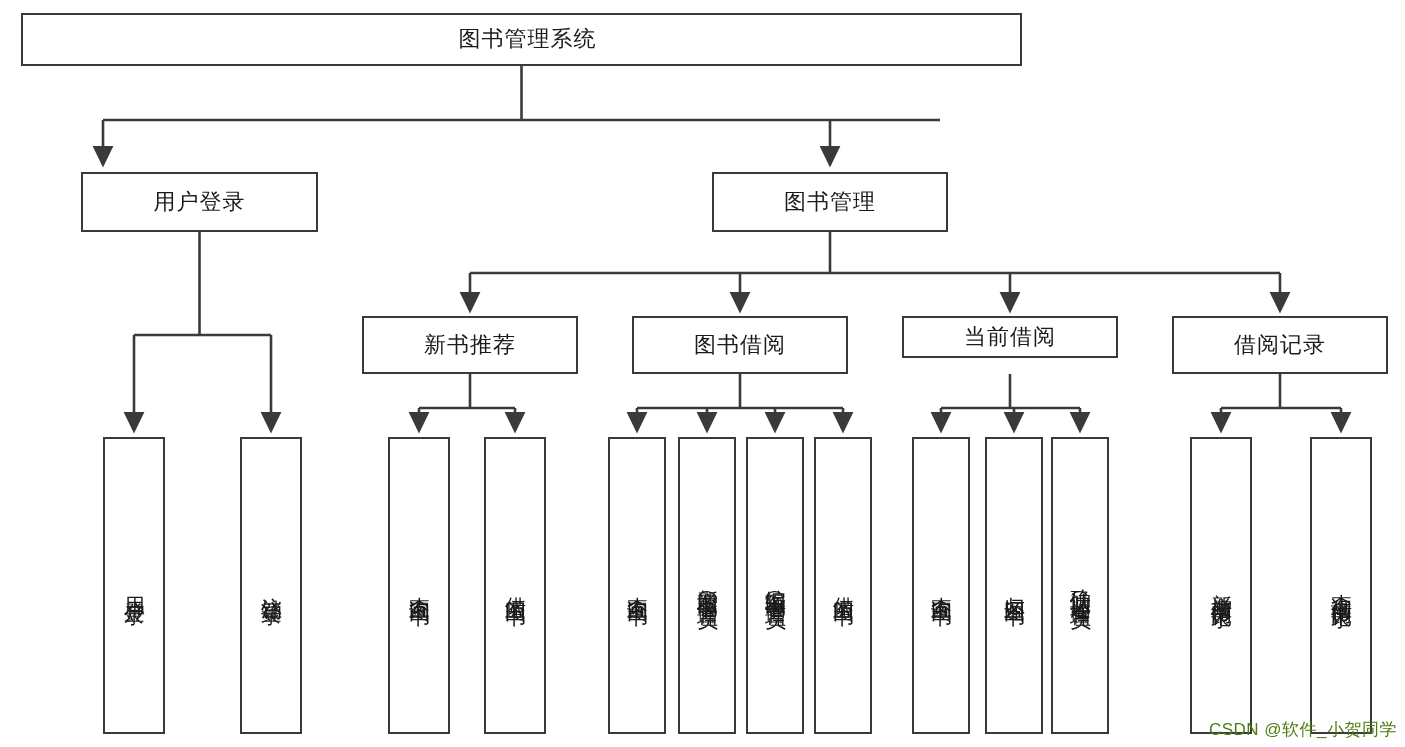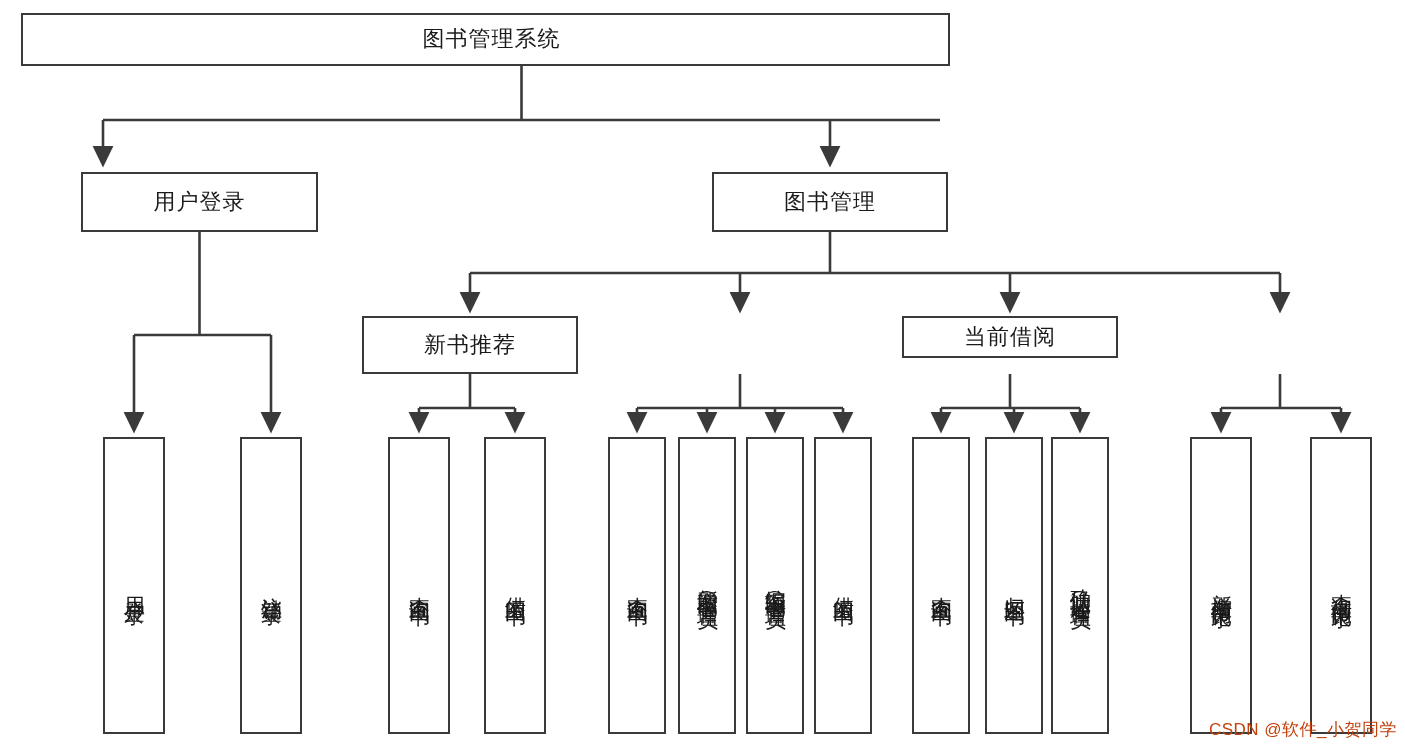--- a/index.html
+++ b/index.html
@@ -60,21 +60,21 @@
   }
   .htext {
     display: block;
     white-space: nowrap;
   }
   #watermark {
     position: absolute;
     right: 8px;
     bottom: 6px;
     font-size: 17px;
-    color: #c2410c;
+    color: #4d7c0f;
     letter-spacing: 0.5px;
     white-space: nowrap;
     user-select: none;
   }
 </style>
 </head>
 <body>
 
 <div id="canvas">
 
@@ -121,36 +121,42 @@
       <path d="M1014,408 L1014,416" marker-end="url(#arrow)"></path>
       <path d="M1080,408 L1080,416" marker-end="url(#arrow)"></path>
 
       <path d="M1280,374 L1280,408"></path>
       <path d="M1221,408 L1341,408"></path>
       <path d="M1221,408 L1221,416" marker-end="url(#arrow)"></path>
       <path d="M1341,408 L1341,416" marker-end="url(#arrow)"></path>
     </g>
   </svg>
 
-  <div class="node root" style="left: 21px; top: 13px; width: 929px; height: 53px; padding-left: 12px;">
+  <div class="node root" style="left: 21px; top: 13px; width: 1001px; height: 53px; padding-left: 12px;">
     <span class="htext">图书管理系统</span>
   </div>
 
   <div class="node branch" style="left: 81px; top: 172px; width: 237px; height: 60px;">
     <span class="htext">用户登录</span>
   </div>
   <div class="node branch" style="left: 362px; top: 316px; width: 216px; height: 58px;">
     <span class="htext">新书推荐</span>
   </div>
 
   <div class="node branch" style="left: 712px; top: 172px; width: 236px; height: 60px;">
     <span class="htext">图书管理</span>
   </div>
+  <div class="node branch" style="left: 632px; top: 316px; width: 216px; height: 58px;">
+    <span class="htext">图书借阅</span>
+  </div>
   <div class="node branch" style="left: 902px; top: 316px; width: 216px; height: 42px;">
     <span class="htext">当前借阅</span>
+  </div>
+  <div class="node branch" style="left: 1172px; top: 316px; width: 216px; height: 58px;">
+    <span class="htext">借阅记录</span>
   </div>
 
   <div class="node leaf" style="left: 103px; top: 437px; width: 62px; height: 297px;">
     <span class="vtext">用户登录</span>
   </div>
   <div class="node leaf" style="left: 240px; top: 437px; width: 62px; height: 297px;">
     <span class="vtext">注销登录</span>
   </div>
   <div class="node leaf" style="left: 388px; top: 437px; width: 62px; height: 297px;">
     <span class="vtext">查询图书</span>

